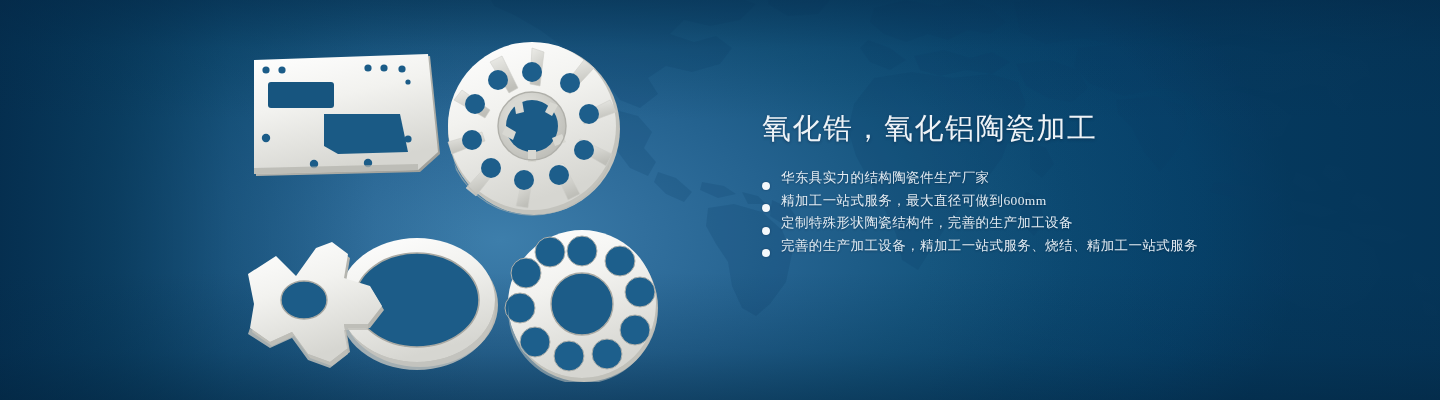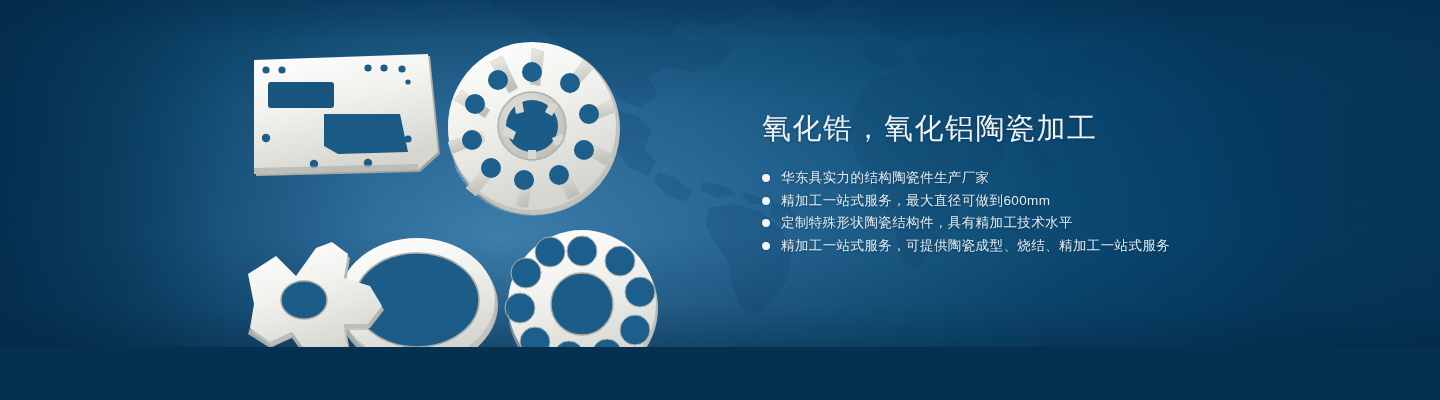--- a/index.html
+++ b/index.html
@@ -7,21 +7,21 @@
     padding: 0;
     background: #06304f;
   }
   body {
     font-family: "Liberation Sans", "DejaVu Sans", sans-serif;
   }
 
   #banner {
     position: relative;
     width: 1440px;
-    height: 347px;
+    height: 400px;
     overflow: hidden;
     background: #be185d;
   }
   
   .bg-base2 {
     position: absolute;
     inset: 0;
     background:
       radial-gradient(ellipse 800px 450px at 500px 240px,
         #3d7eab 0%,
@@ -105,22 +105,23 @@
     white-space: nowrap;
     text-shadow: 0 1px 3px rgba(0,25,50,0.45);
   }
   .bullets {
     margin-top: 19px;
     list-style: none;
     padding: 0;
   }
   .bullet {
     display: flex;
-    align-items: center;
+    align-items: flex-end;
     height: 22.5px;
+    font-family: Liberation Serif, serif;
   }
   .dot {
     width: 8px;
     height: 8px;
     border-radius: 50%;
     background: #f4f8fb;
     flex: 0 0 auto;
     margin-right: 11px;
     box-shadow: 0 0 2px rgba(0,30,60,0.5);
   }
@@ -393,22 +394,22 @@
       <li class="bullet">
         <span class="dot"></span>
         <span class="btext">华东具实力的结构陶瓷件生产厂家</span>
       </li>
       <li class="bullet">
         <span class="dot"></span>
         <span class="btext">精加工一站式服务，最大直径可做到600mm</span>
       </li>
       <li class="bullet">
         <span class="dot"></span>
-        <span class="btext">定制特殊形状陶瓷结构件，具有精加工技术水平</span>
+        <span class="btext">定制特殊形状陶瓷结构件，完善的生产加工设备</span>
       </li>
       <li class="bullet">
         <span class="dot"></span>
-        <span class="btext">精加工一站式服务，可提供陶瓷成型、烧结、精加工一站式服务</span>
+        <span class="btext">完善的生产加工设备，精加工一站式服务、烧结、精加工一站式服务</span>
       </li>
     </ul>
   </div>
 
 </div>
 
 </body></html>

